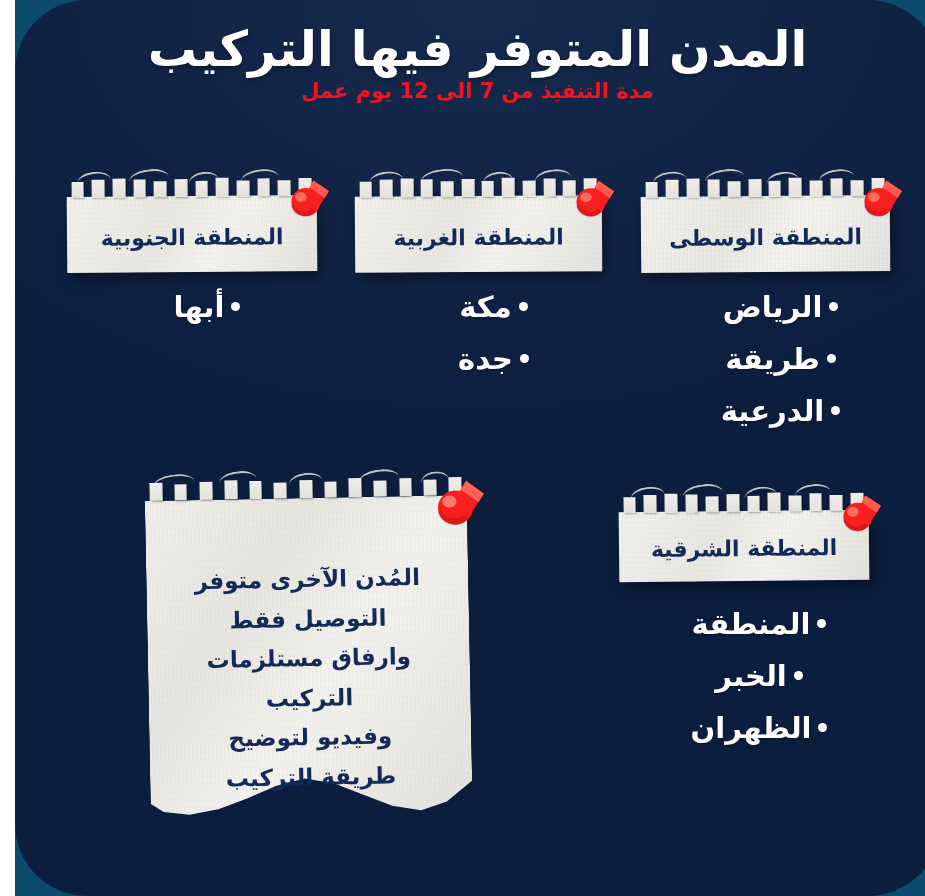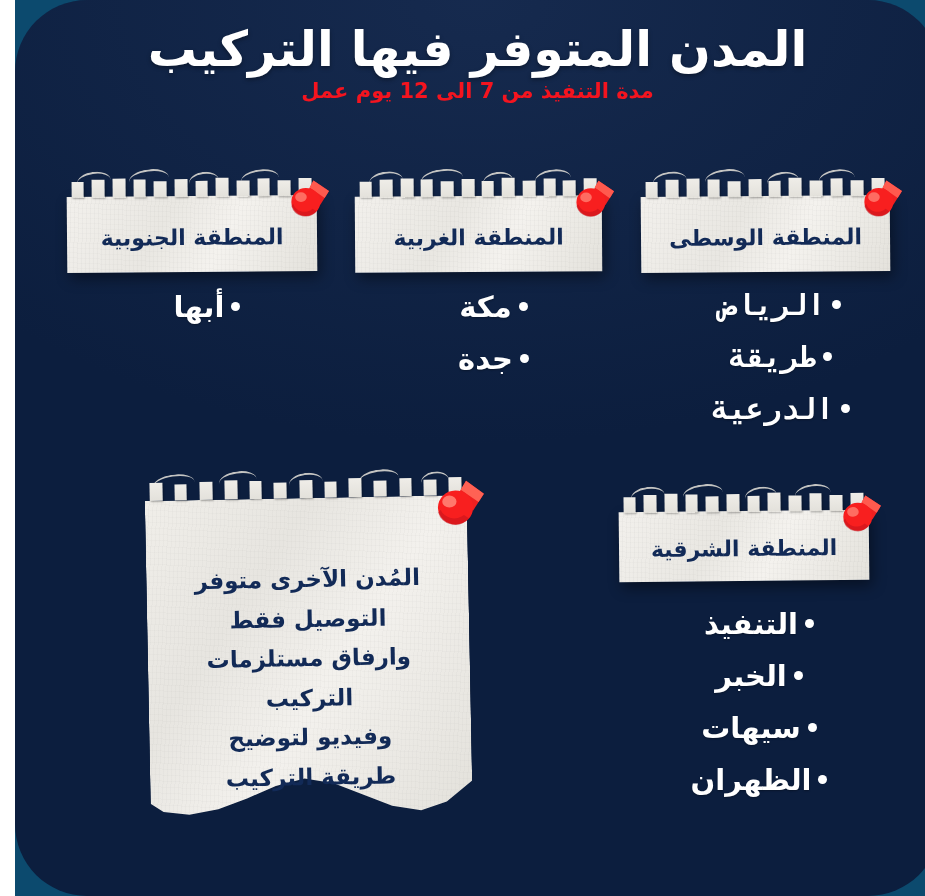--- a/index.html
+++ b/index.html
@@ -330,21 +330,21 @@
       <div class="note-title" style="margin-top:28px;">المنطقة الوسطى</div>
       <svg class="pin" style="right:-22px; top:-24px;" viewBox="0 0 60 60">
         <path d="M34 10 L50 21 L41 35 L26 25 Z" fill="#ef2020"></path>
         <path d="M34 10 L50 21 L45.5 28 L30 17 Z" fill="#ff5a4e"></path>
         <ellipse cx="26" cy="32" rx="15" ry="14.5" fill="#f81f1f"></ellipse>
         <ellipse cx="21" cy="27" rx="6" ry="5" fill="#ff7a6d" opacity="0.85"></ellipse>
         <path d="M11 36 a15 14.5 0 0 0 26 6 l-4 -3 a12 11 0 0 1 -20 -5 Z" fill="#c2121b" opacity="0.55"></path>
       </svg>
     </div>
 
-    <ul class="city-list" style="left:626px; top:278px; width:249px;font-family:Liberation Mono, monospace;">
+    <ul class="city-list" style="left:626px; top:278px; width:249px;">
       <li><span class="dot"></span><span>الرياض</span></li>
       <li><span class="dot"></span><span>طريقة</span></li>
       <li><span class="dot"></span><span>الدرعية</span></li>
     </ul>
 
     <div class="note" style="left:604px; top:511px; width:250px; height:70px; transform:rotate(-0.6deg);">
       <div class="fibres">
         <i style="left:8px;  top:2px;"></i>
         <i style="left:60px; top:0px;  width:40px;"></i>
         <i style="left:122px;top:3px;  width:32px;"></i>
@@ -368,23 +368,22 @@
       <svg class="pin" style="right:-22px; top:-24px;" viewBox="0 0 60 60">
         <path d="M34 10 L50 21 L41 35 L26 25 Z" fill="#ef2020"></path>
         <path d="M34 10 L50 21 L45.5 28 L30 17 Z" fill="#ff5a4e"></path>
         <ellipse cx="26" cy="32" rx="15" ry="14.5" fill="#f81f1f"></ellipse>
         <ellipse cx="21" cy="27" rx="6" ry="5" fill="#ff7a6d" opacity="0.85"></ellipse>
         <path d="M11 36 a15 14.5 0 0 0 26 6 l-4 -3 a12 11 0 0 1 -20 -5 Z" fill="#c2121b" opacity="0.55"></path>
       </svg>
     </div>
 
     <ul class="city-list" style="left:604px; top:595px; width:250px;">
-      <li><span class="dot"></span><span>التنفيذ</span></li>
+      <li><span class="dot"></span><span>المنطقة</span></li>
       <li><span class="dot"></span><span>الخبر</span></li>
-      <li><span class="dot"></span><span>سيهات</span></li>
       <li><span class="dot"></span><span>الظهران</span></li>
     </ul>
 
     <div class="bignote">
       <div class="paper"></div>
       <div class="fibres" style="left:4px; right:4px; top:-28px;">
         <i style="left:4px;  top:2px;  width:42px;"></i>
         <i style="left:70px; top:0px;  width:38px;"></i>
         <i style="left:140px;top:3px;  width:34px;"></i>
         <i style="left:210px;top:1px;  width:40px;"></i>

